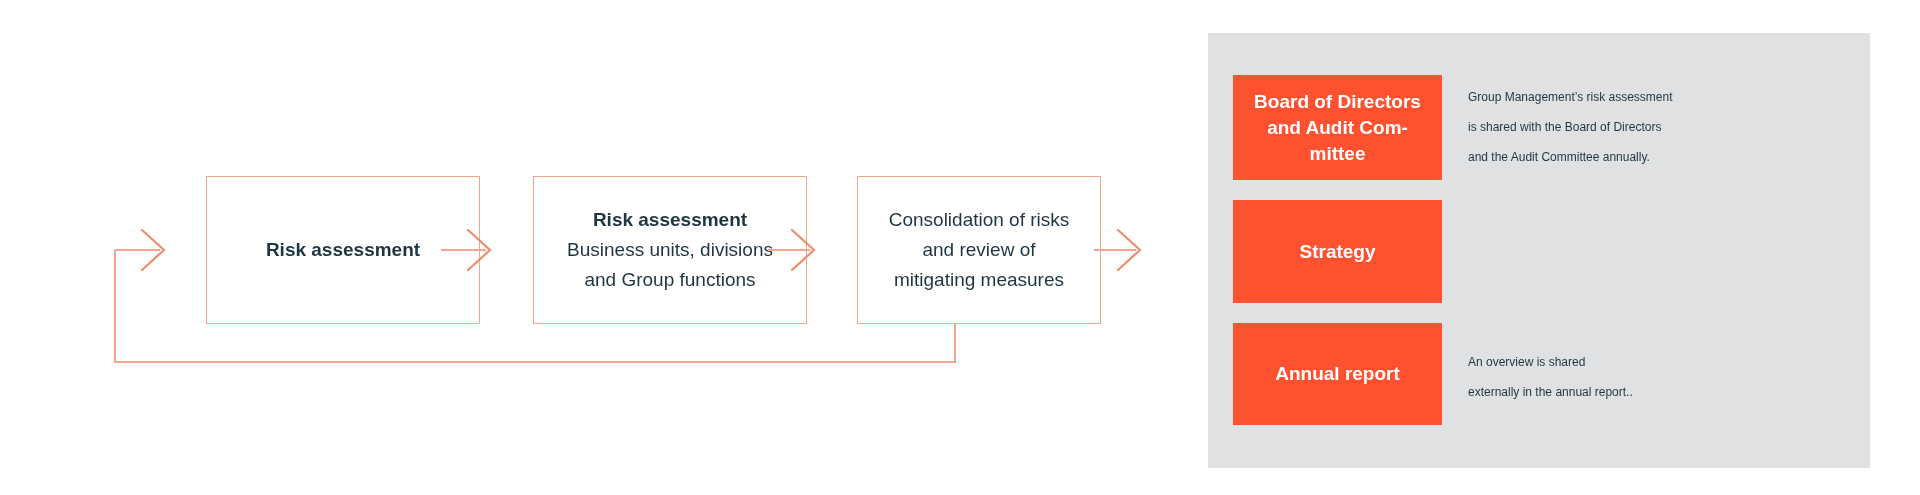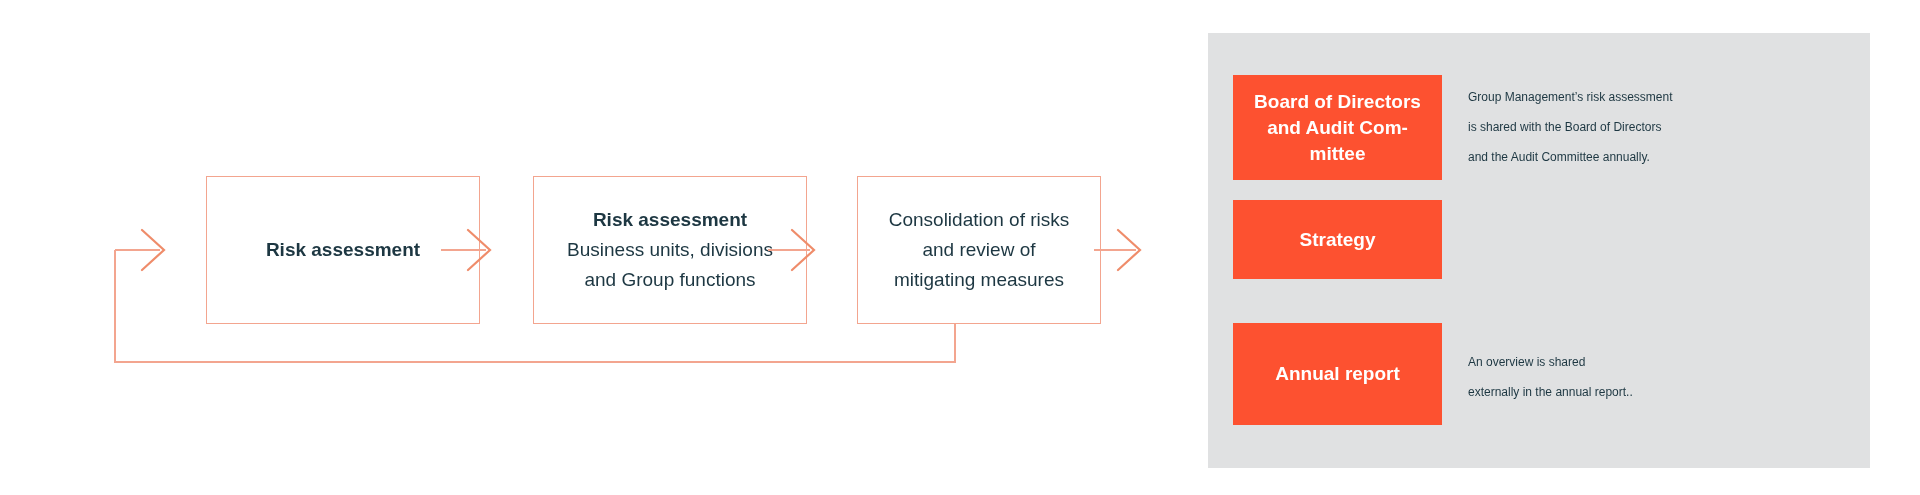--- a/index.html
+++ b/index.html
@@ -27,21 +27,21 @@
   .chev polyline{fill:none;stroke:var(--arrow);stroke-width:2.2;stroke-linecap:round;}
   
   .panel{position:absolute;left:1182px;top:33px;width:662px;height:435px;background:var(--panel_bg);margin-left:26px;}
   .tag{
     position:absolute;left:25px;width:209px;background:var(--accent);
     display:flex;align-items:center;justify-content:center;text-align:center;
     color:#ffffff;font-weight:bold;font-size:19px;line-height:26px;
   }
   .tag span{white-space:pre-line;}
   .tag1{top:42px;height:105px;}
-  .tag2{top:167px;height:79px;}
+  .tag2{top:167px;height:103px;}
   .tag3{top:290px;height:102px;}
   .desc{
     position:absolute;left:260px;width:400px;color:var(--ink);
     font-size:12px;line-height:30px;white-space:pre-line;text-align:left;
   }
   .d1{top:49px;}
   .d2{top:162px;}
   .d3{top:314px;}
 </style>
 </head>

